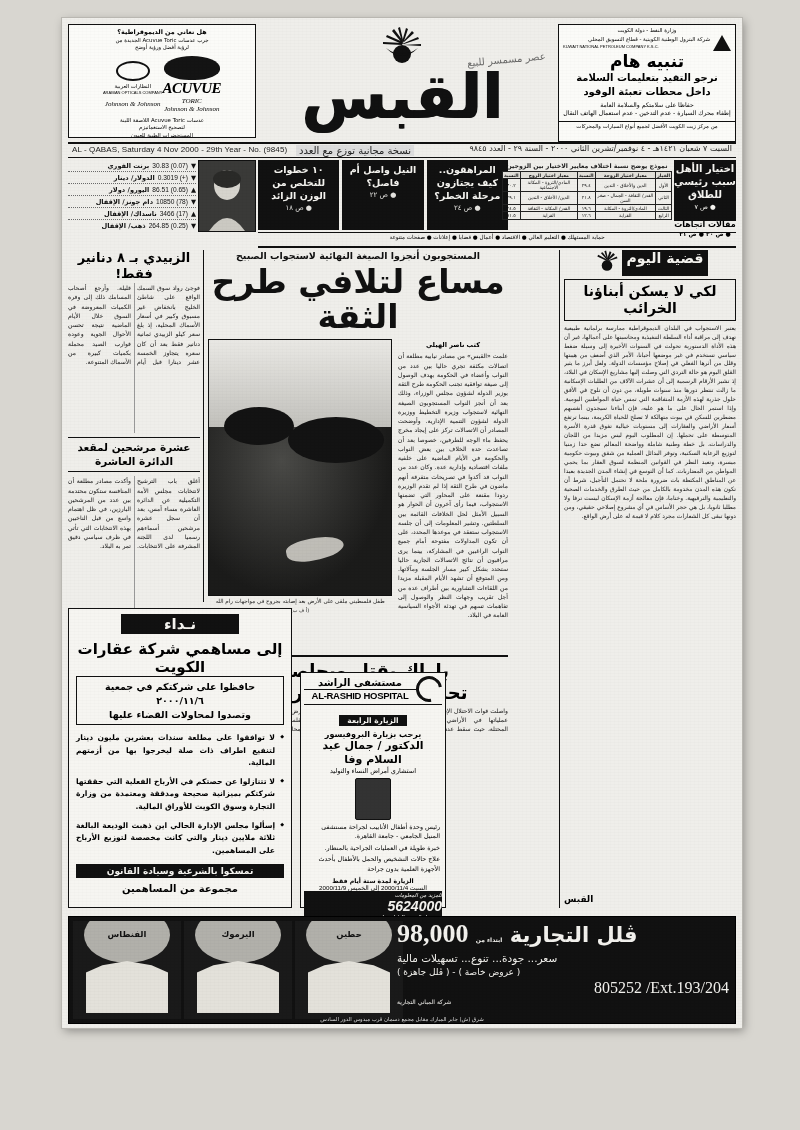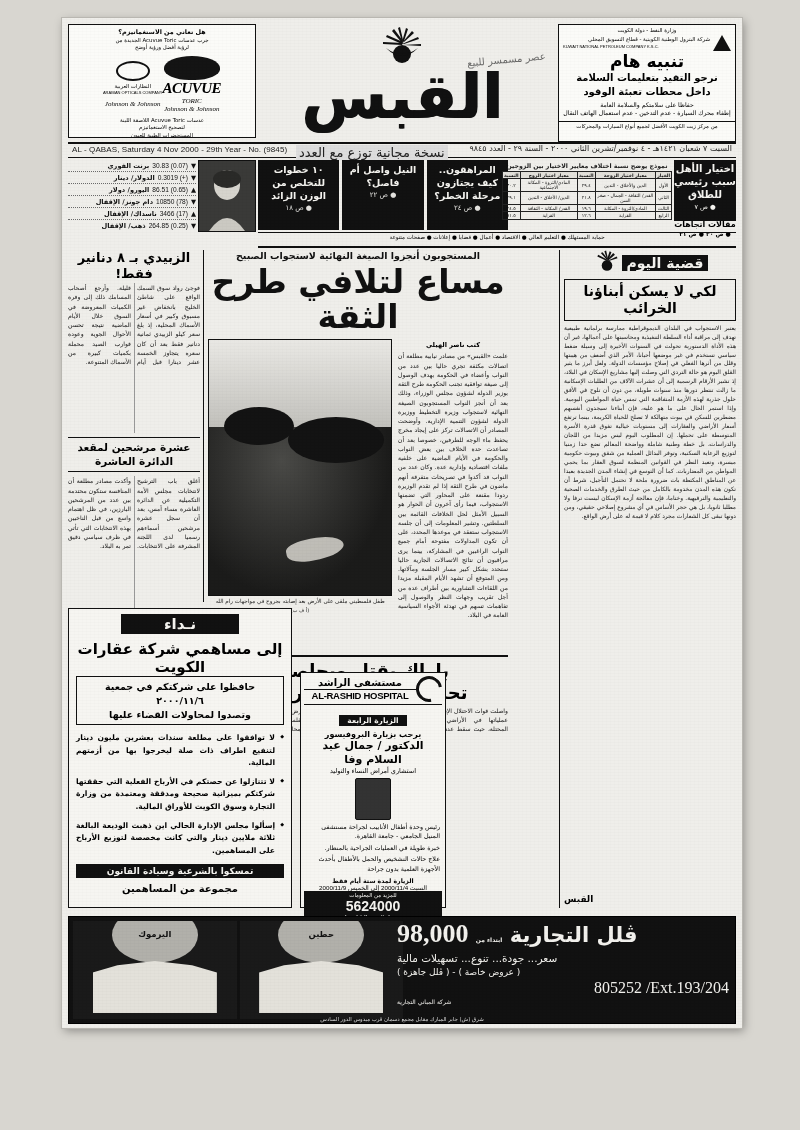--- a/index.html
+++ b/index.html
@@ -37,21 +37,21 @@
     font-size:62px;font-weight:bold;letter-spacing:-2px;color:#111;
     line-height:.96;font-family:"DejaVu Sans",sans-serif;
     text-shadow:1px 0 0 #111;
   }
   .side-scribble{position:absolute;top:36px;right:196px;font-size:10px;color:#3b3b3b;
      transform:rotate(-5deg);opacity:.75;}
   .pubbar{position:absolute;left:6px;right:6px;top:124px;height:13px;
      border-top:2px solid #111;border-bottom:1px solid #111;}
   .pubbar .en{position:absolute;left:4px;top:1px;font-size:8px;color:#1a1a1a;letter-spacing:.1px;}
   .pubbar .arx{position:absolute;right:4px;top:0px;font-size:8px;color:#1a1a1a;}
-  .pubbar .mid{position:absolute;left:228px;top:1px;font-size:13px;color:#222;
+  .pubbar .mid{position:absolute;left:228px;top:1px;font-size:10px;color:#222;
      background:#ddd;padding:0 3px;letter-spacing:-.3px;}
   
   .idx{position:absolute;left:6px;right:6px;top:142px;height:86px;}
   .idx-mid{position:absolute;left:190px;width:250px;top:0;height:70px;display:flex;gap:3px;}
   .idx-cell{flex:1;background:#111;color:#f5f4f0;padding:3px 2px 2px;text-align:center;}
   .idx-cell .t{font-size:9.5px;line-height:1.38;font-weight:bold;letter-spacing:.3px;}
   .idx-cell .pg{font-size:7px;margin-top:2px;opacity:.92;}
   .idx-left{position:absolute;left:0;top:0;width:128px;}
   .tick{display:flex;align-items:center;gap:3px;font-size:6.6px;height:11px;
      border-bottom:.5px dotted #6a6a6a;color:#111;direction:rtl;}
@@ -130,21 +130,21 @@
      border-right-color:transparent;transform:rotate(35deg);flex:0 0 auto;}
   .hosp-ar{font-size:10px;font-weight:bold;text-align:center;flex:1;}
   .hosp-en{font-size:9.5px;font-weight:bold;letter-spacing:-.3px;text-align:center;
      border-top:1px solid #111;margin-top:1px;}
   .pill{display:inline-block;background:#111;color:#f4f3ef;font-size:7.5px;
      padding:1px 8px;font-weight:bold;}
   .hosp-body{font-size:6.4px;line-height:1.5;text-align:right;}
   .hosp-name{font-size:11px;font-weight:bold;text-align:center;line-height:1.25;}
   .doc-photo{width:34px;height:40px;background:#333;border:1px solid #111;
      margin:3px auto;border-radius:2px;}
-  .hosp-phone{background:#111;color:#f4f3ef;text-align:center;padding:1px 0;}
+  .hosp-phone{background:#111;color:#f4f3ef;text-align:right;padding:1px 0;font-style:italic;}
   .hosp-phone .n{font-size:14px;font-weight:bold;font-family:"Liberation Sans",sans-serif;}
   .hosp-phone .w{font-size:7px;font-family:"Liberation Sans",sans-serif;}
   
   .ad-bottom{position:absolute;left:6px;right:6px;top:898px;height:106px;
      background:#111;color:#f2f1ed;border:1px solid #000;overflow:hidden;}
   .villas{position:absolute;left:4px;top:4px;width:330px;height:98px;display:flex;gap:3px;}
   .villa{flex:1;position:relative;background:#1a1a1a;overflow:hidden;}
   .villa .dome{position:absolute;left:50%;top:-14px;transform:translateX(-50%);
      width:86px;height:56px;border-radius:50%;background:#cdcbc4;opacity:.85;}
   .villa .nm{position:absolute;left:0;right:0;top:8px;text-align:center;
@@ -164,33 +164,33 @@
   .tiny{font-size:5.4px;line-height:1.4;}
   .tiny-b{font-size:6.4px;font-weight:bold;line-height:1.35;}
   .acuvue-word{font-family:"Liberation Serif",serif;font-style:italic;font-weight:bold;
      font-size:15px;letter-spacing:-.5px;}
   .jj{font-family:"Liberation Serif",serif;font-style:italic;font-size:7px;}
   .knpc-tri{width:0;height:0;border-left:9px solid transparent;border-right:9px solid transparent;
      border-bottom:16px solid #111;margin:0 auto;}
   .warn-h{font-size:17px;font-weight:bold;text-align:center;letter-spacing:2px;}
   .warn-l{font-size:10px;font-weight:bold;text-align:center;line-height:1.4;}
   .warn-s{font-size:6.2px;text-align:center;line-height:1.4;}
-  .qoddy{display:flex;align-items:center;justify-content:center;}
+  .qoddy{display:flex;justify-content:center;}
   .qoddy .lbl{font-size:14px;font-weight:bold;background:#111;color:#f4f3ef;padding:0 5px;}
 </style>
 </head>
 <body>
 
 <div class="page">
  <div class="sheet">
 
   <div class="hdr">
 
     <div class="ad-tl">
-      <div class="tiny-b ctr ar" style="margin-top:3px;">هل تعاني من الاستغماتيزم؟</div>
+      <div class="tiny-b ctr ar" style="margin-top:3px;">هل تعاني من الديموقراطية؟</div>
       <div class="tiny ctr ar">جرب عدسات Acuvue Toric الجديدة من</div>
       <div class="tiny ctr ar">لرؤية أفضل ورؤية أوضح</div>
       <div style="display:flex;align-items:center;justify-content:center;margin-top:4px;">
         <div style="text-align:center;">
           <div style="width:56px;height:24px;background:#141414;border-radius:50% 50% 45% 45%;margin:0 auto;"></div>
           <div class="acuvue-word">ACUVUE</div>
           <div class="jj">TORIC</div>
           <div class="jj">Johnson &amp; Johnson</div>
         </div>
         <div style="text-align:center;">
@@ -481,20 +481,25 @@
       <div class="villa">
         <div class="dome"></div>
         <div class="nm ar">حطين</div>
         <div class="house"></div>
       </div>
       <div class="villa">
         <div class="dome"></div>
         <div class="nm ar">اليرموك</div>
         <div class="house"></div>
       </div>
+      <div class="villa">
+        <div class="dome"></div>
+        <div class="nm ar">الفنطاس</div>
+        <div class="house"></div>
+      </div>
     </div>
     <div class="ad-right ar">
       <div class="t1">
         <span>ڤلل التجارية</span>
         <span style="font-size:6px;">ابتداء من</span>
         <span class="num">98,000</span>
       </div>
       <div class="t2">سعر... جودة... تنوع... تسهيلات مالية</div>
       <div class="t3">( عروض خاصة ) - ( ڤلل جاهزة )</div>
       <div class="t4">805252 /Ext.193/204</div>

